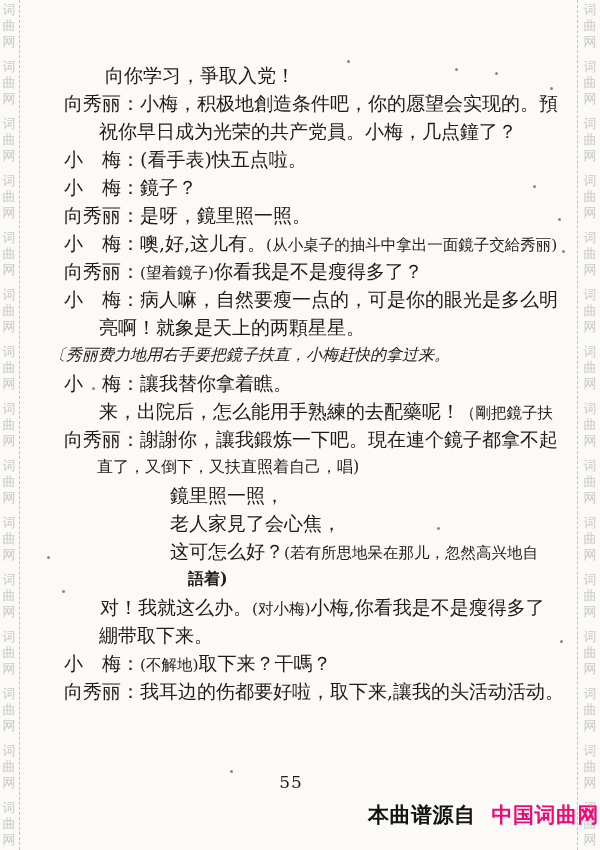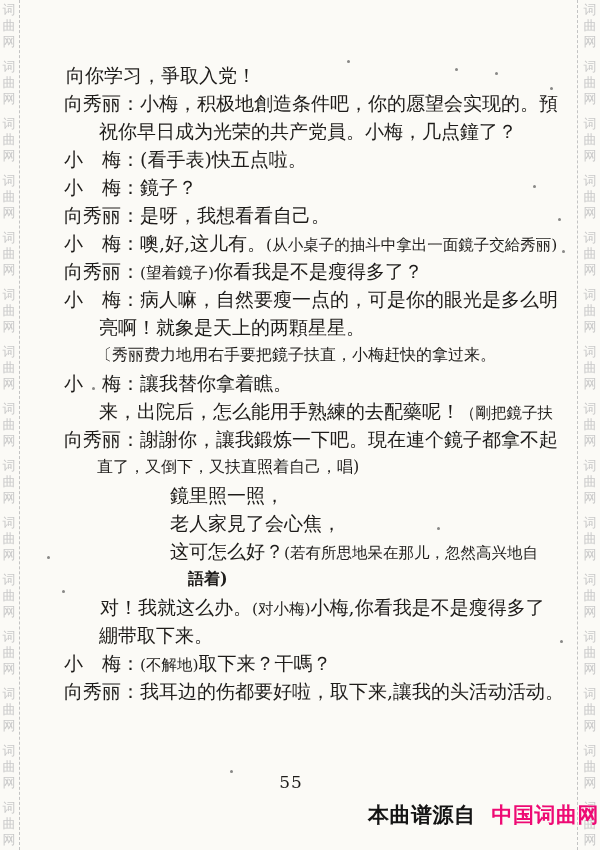--- a/index.html
+++ b/index.html
@@ -30,24 +30,24 @@
   .wm-group div{height:16px;line-height:16px;}
   
   .text-block{position:absolute;top:61px;left:0;width:600px;}
   .line{
     height:28px;line-height:28px;
     font-size:19px;
     white-space:nowrap;
   }
   .line .sm{font-size:15.5px;margin-top:22px;}
   .line.smline{font-size:16px;}
-  .opening{padding-left:66px;}
+  .opening{padding-left:105px;}
   .speaker{padding-left:64px;}
   .cont{padding-left:99px;}
-  .stage{padding-left:96px;}
+  .stage{padding-left:50px;font-style:italic;}
   .cont2{padding-left:97px;}
   .lyric{padding-left:170px;}
   .lyric2{padding-left:188px;font-weight:bold;}
   .resolve{padding-left:100px;}
   
   .page-number{
     position:absolute;top:772px;left:0;width:582px;
     text-align:center;
     font-size:17px;
     letter-spacing:1px;
@@ -230,21 +230,21 @@
       <div>网</div>
     </div>
   </div>
 
 <div class="text-block">
     <div class="line opening"><span>向你学习，爭取入党！</span></div>
     <div class="line speaker"><span>向秀丽：小梅，积极地創造条件吧，你的愿望会实现的。預</span></div>
     <div class="line cont"><span>祝你早日成为光荣的共产党員。小梅，几点鐘了？</span></div>
     <div class="line speaker"><span>小　梅：(看手表)快五点啦。</span></div>
     <div class="line speaker"><span>小　梅：鏡子？</span></div>
-    <div class="line speaker"><span>向秀丽：是呀，我想看看自己。</span></div>
+    <div class="line speaker"><span>向秀丽：是呀，鏡里照一照。</span></div>
     <div class="line speaker"><span>小　梅：噢,好,这儿有。</span><span class="sm">(从小桌子的抽斗中拿出一面鏡子交給秀丽)</span></div>
     <div class="line speaker"><span>向秀丽：</span><span class="sm">(望着鏡子)</span><span>你看我是不是瘦得多了？</span></div>
     <div class="line speaker"><span>小　梅：病人嘛，自然要瘦一点的，可是你的眼光是多么明</span></div>
     <div class="line cont"><span>亮啊！就象是天上的两顆星星。</span></div>
     <div class="line stage smline"><span>〔秀丽费力地用右手要把鏡子扶直，小梅赶快的拿过来。</span></div>
     <div class="line speaker"><span>小　梅：讓我替你拿着瞧。</span></div>
     <div class="line cont"><span>来，出院后，怎么能用手熟練的去配藥呢！</span><span class="sm">（剛把鏡子扶</span></div>
     <div class="line speaker"><span>向秀丽：謝謝你，讓我鍛炼一下吧。現在連个鏡子都拿不起</span></div>
     <div class="line cont2 smline"><span>直了，又倒下，又扶直照着自己，唱)</span></div>
     <div class="line lyric"><span>鏡里照一照，</span></div>

